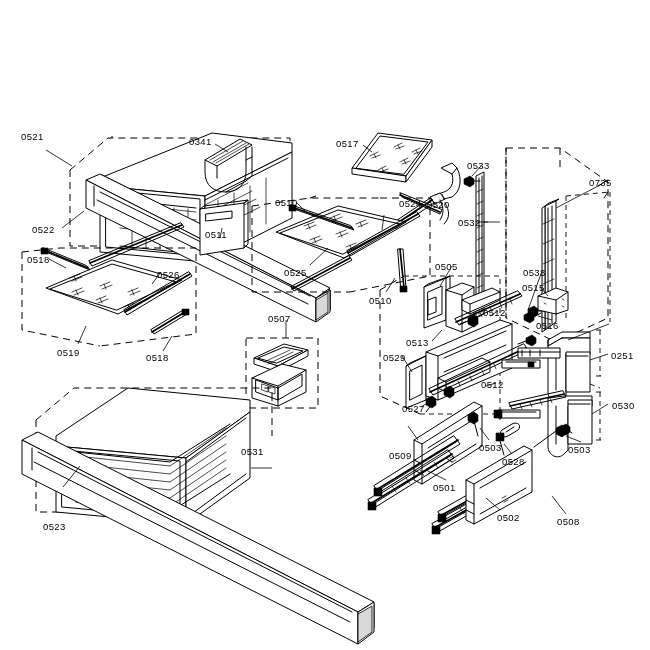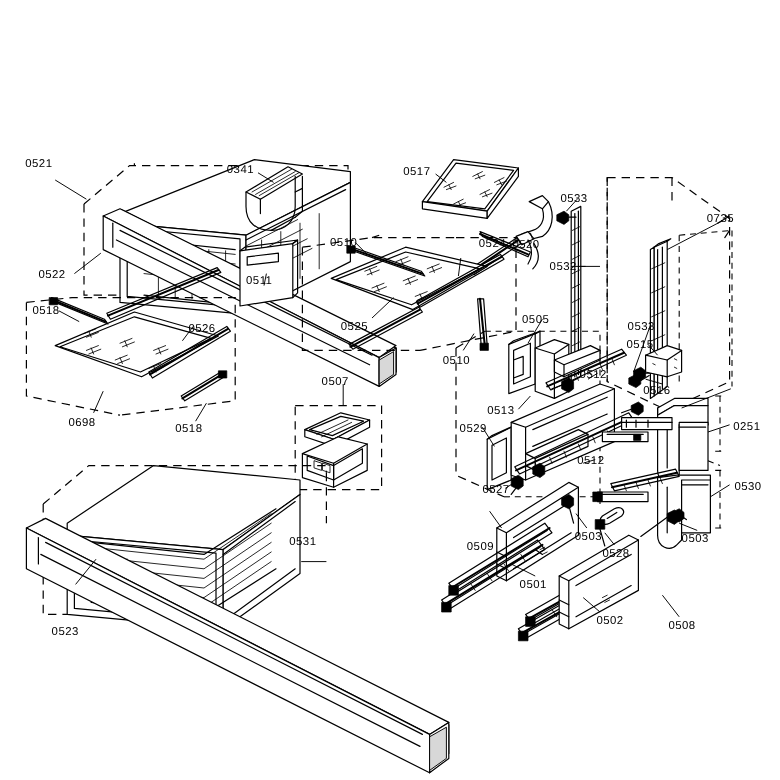--- a/index.html
+++ b/index.html
@@ -531,21 +531,21 @@
   <div class="lbl" style="left:427px; top:200px;">0520</div>
   <div class="lbl" style="left:467px; top:161px;">0533</div>
   <div class="lbl" style="left:458px; top:218px;">0532</div>
   <div class="lbl" style="left:589px; top:178px;">0735</div>
   <div class="lbl" style="left:275px; top:198px;">0510</div>
   <div class="lbl" style="left:362px; top:199px;margin-left:37px;">0524</div>
   <div class="lbl" style="left:284px; top:268px;">0525</div>
   <div class="lbl" style="left:369px; top:296px;">0510</div>
   <div class="lbl" style="left:27px;  top:255px;">0518</div>
   <div class="lbl" style="left:143px; top:270px;margin-left:14px;">0526</div>
-  <div class="lbl" style="left:57px;  top:348px;">0698</div>
+  <div class="lbl" style="left:57px;  top:348px;">0519</div>
   <div class="lbl" style="left:146px; top:353px;">0518</div>
   <div class="lbl" style="left:268px; top:314px;">0507</div>
   <div class="lbl" style="left:435px; top:262px;">0505</div>
   <div class="lbl" style="left:523px; top:268px;">0533</div>
   <div class="lbl" style="left:522px; top:283px;">0515</div>
   <div class="lbl" style="left:536px; top:321px;">0516</div>
   <div class="lbl" style="left:612px; top:321px;margin-left:48px;">0514</div>
   <div class="lbl" style="left:611px; top:351px;">0251</div>
   <div class="lbl" style="left:612px; top:401px;">0530</div>
   <div class="lbl" style="left:406px; top:338px;">0513</div>

